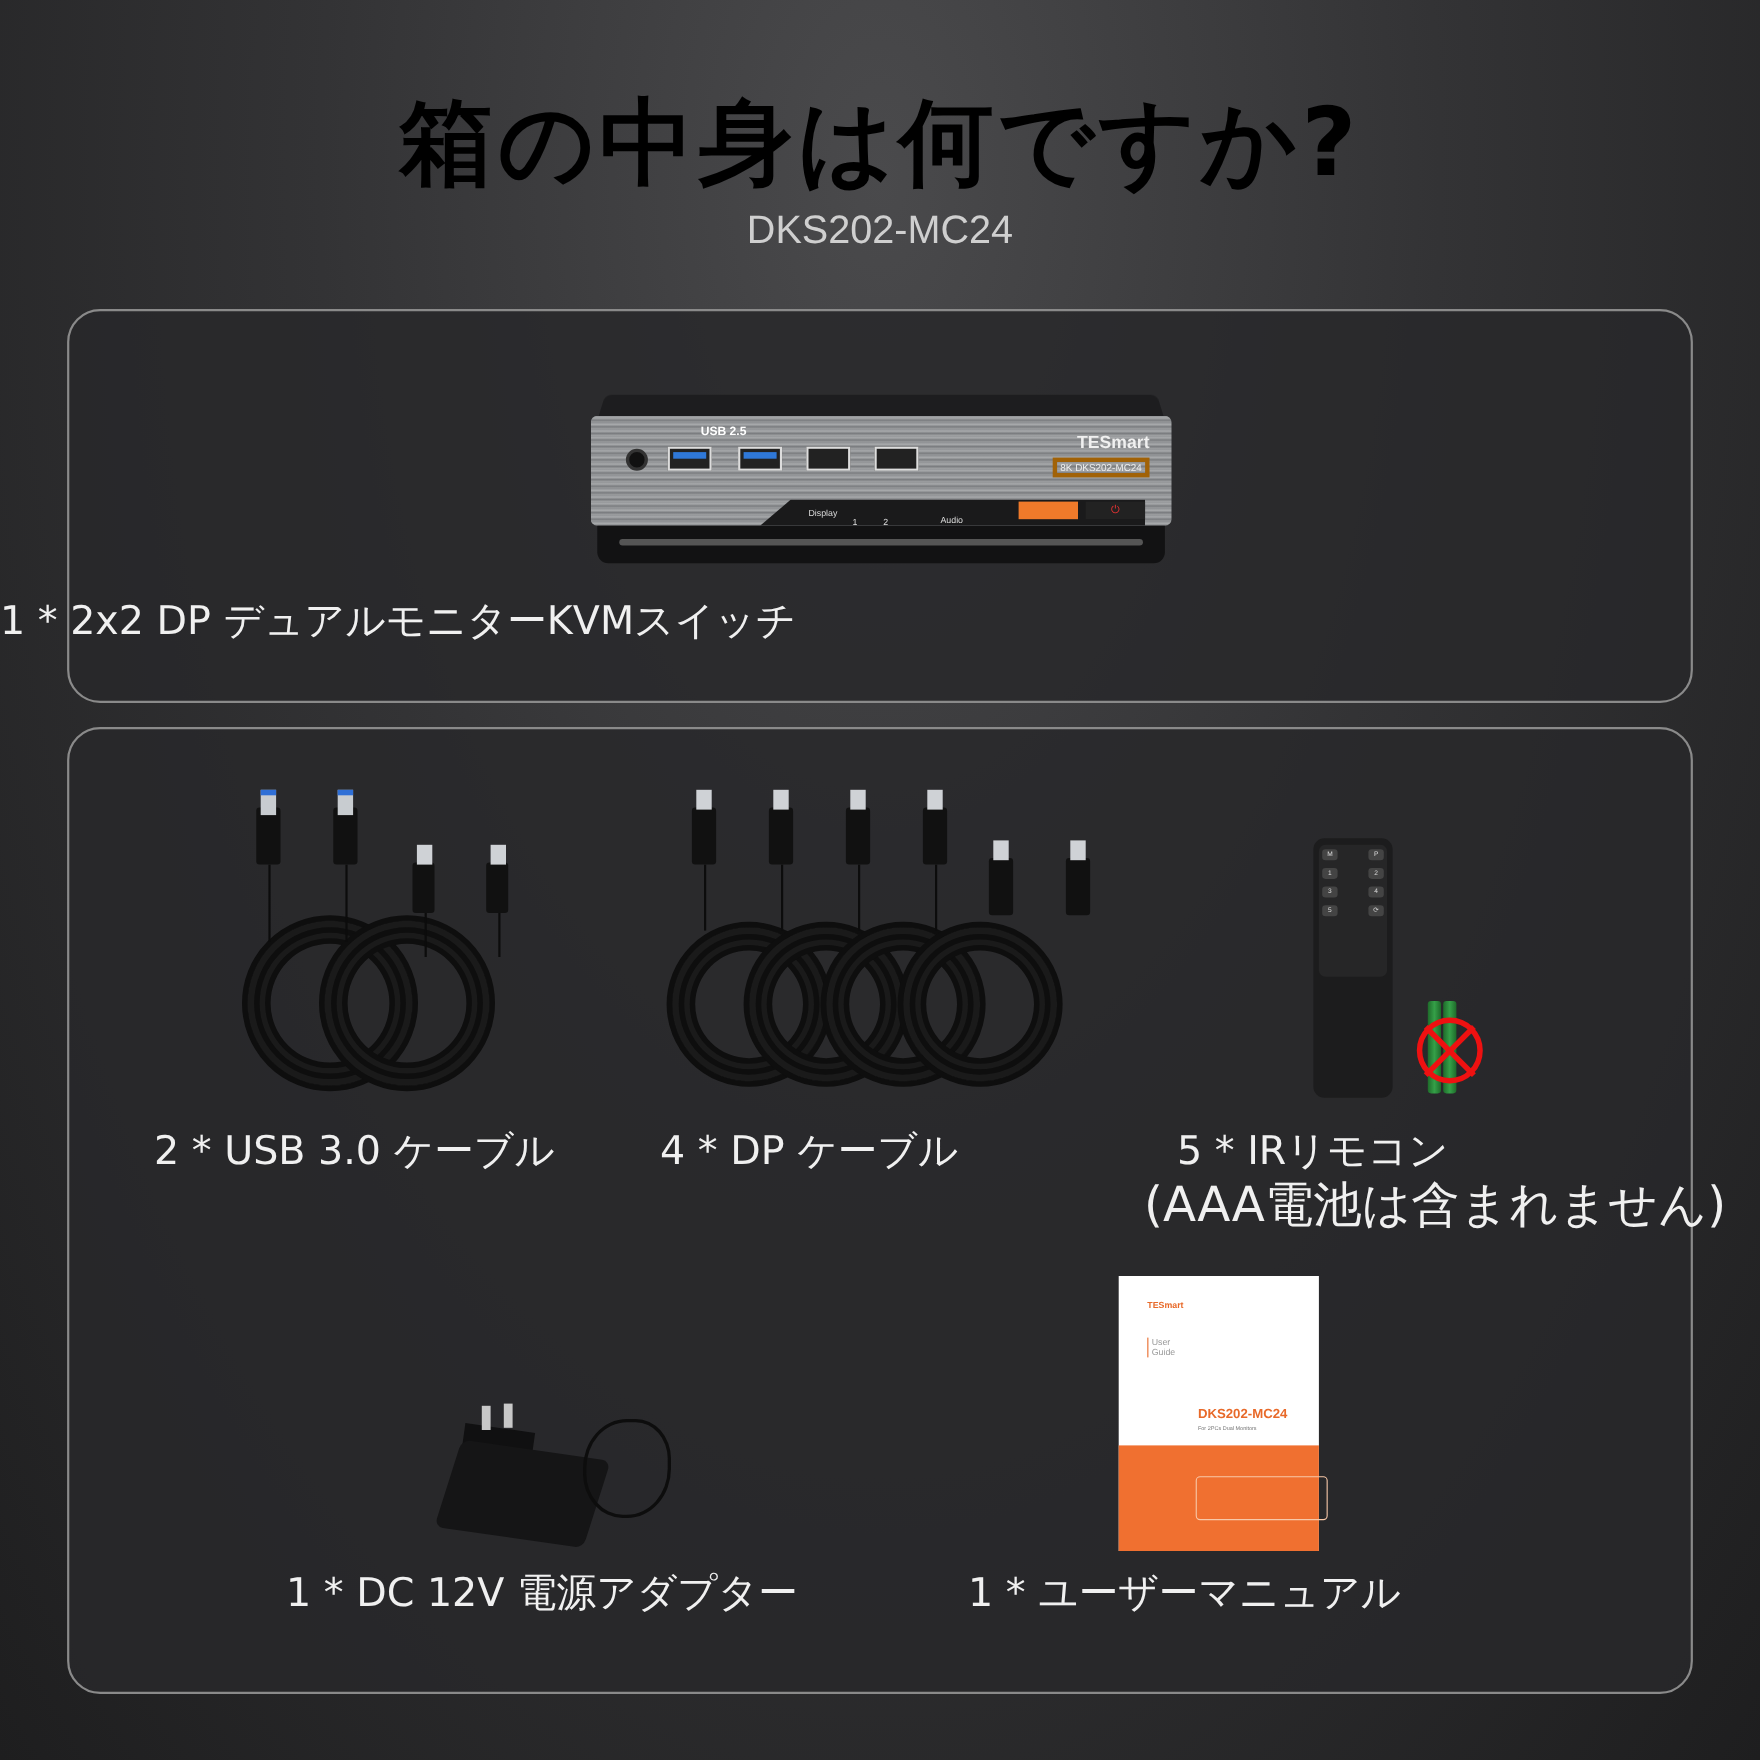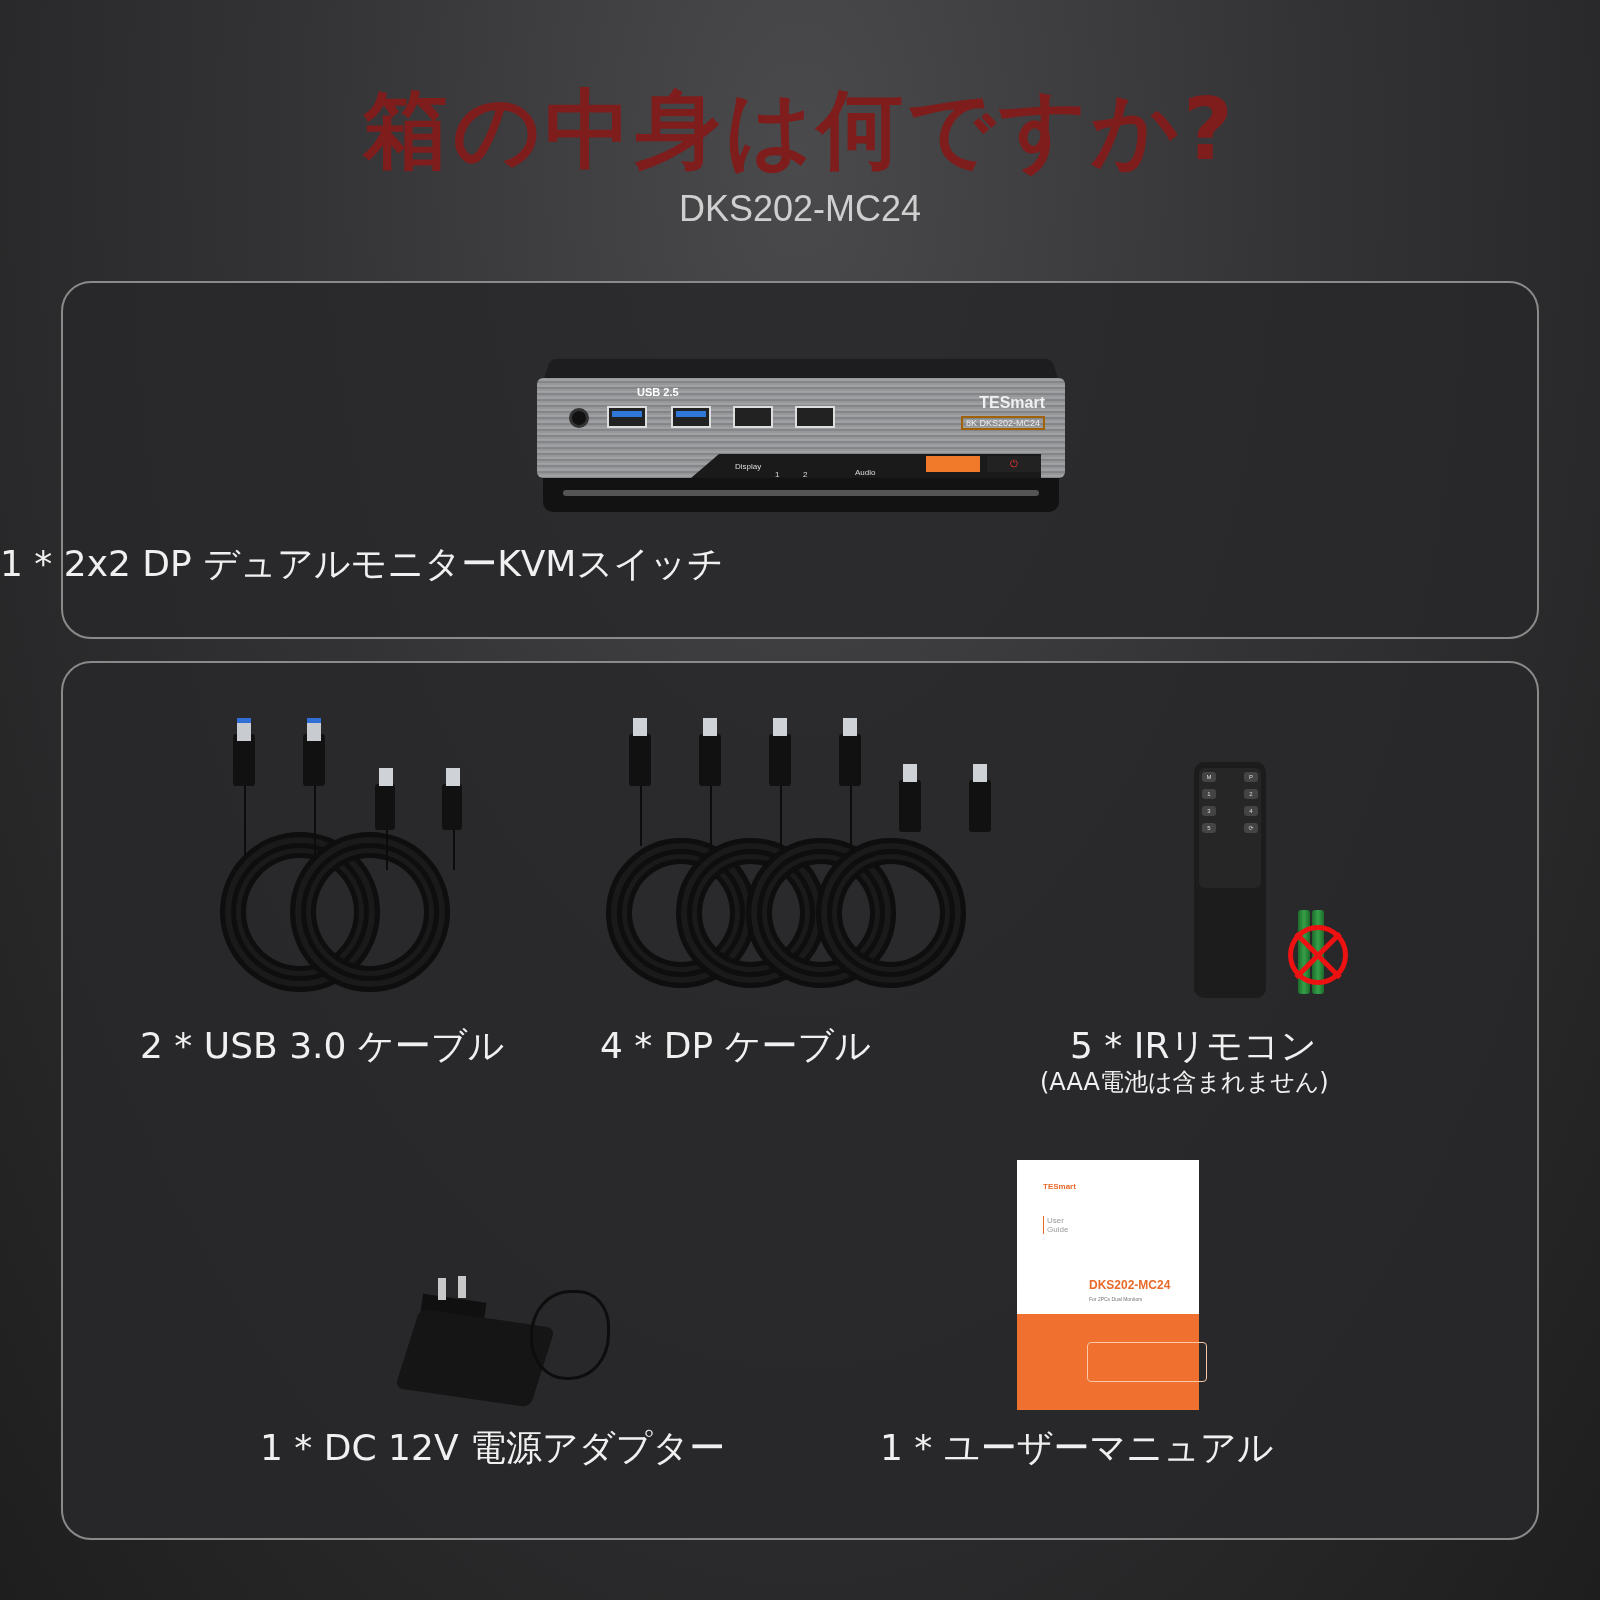--- a/index.html
+++ b/index.html
@@ -5,53 +5,53 @@
   * { box-sizing: border-box; margin: 0; padding: 0; }
   html, body { width: 1600px; height: 1600px; overflow: hidden; }
   body {
     font-family: "DejaVu Sans", "Liberation Sans", sans-serif;
     background: radial-gradient(ellipse at 50% 10%, #4a4a4c 0%, #333335 45%, #1e1e1f 100%);
     color: #fff;
     position: relative;
   }
   .title {
     position: absolute; left: 0; right: 0; top: 72px;
-    text-align: center; font-size: 86px; font-weight: bold; letter-spacing: 4px; color: #7f1d1d;
+    text-align: center; font-size: 86px; font-weight: bold; letter-spacing: 4px; color: #000000;
   }
   .subtitle {
     position: absolute; left: 0; right: 0; top: 188px;
     text-align: center; font-size: 36px; color: #cfcfcf; font-family: "Liberation Sans", sans-serif;
   }
   .panel {
     position: absolute; left: 61px; width: 1478px;
     border: 2px solid #8a8a8a; border-radius: 30px;
     background: rgba(40,40,42,0.85);
   }
   .panel.top { top: 281px; height: 358px; }
   .panel.bottom { top: 661px; height: 879px; }
   .label {
     position: absolute; text-align: left; font-size: 36px; color: #f0f0f0; white-space: nowrap;
     font-family: "DejaVu Sans", sans-serif;
   }
-  .sublabel { font-size: 24px; }
+  .sublabel { font-size: 44px; }
 
   
   .kvm { position: absolute; left: 537px; top: 358px; width: 528px; height: 160px; }
   .kvm-top { position: absolute; left: 10px; right: 10px; top: 0; height: 22px; background: #1d1d1f; border-radius: 6px 6px 0 0; transform: perspective(300px) rotateX(20deg); }
   .kvm-face { position: absolute; left: 0; right: 0; top: 20px; height: 100px; border-radius: 6px;
     background: repeating-linear-gradient(180deg, #8f9194 0px, #a7a9ab 2px, #7a7c7f 4px, #9ea0a2 6px); }
   .kvm-base { position: absolute; left: 6px; right: 6px; top: 120px; height: 34px; background: #121213; border-radius: 0 0 10px 10px; }
   .kvm-slot { position: absolute; left: 20px; right: 20px; top: 12px; height: 6px; background: #555; border-radius: 3px; }
   .kvm-bar { position: absolute; right: 24px; top: 96px; width: 350px; height: 24px; background: #1a1a1b; clip-path: polygon(8% 0, 100% 0, 100% 100%, 0 100%); }
   .port { position: absolute; top: 48px; width: 40px; height: 22px; border: 2px solid #ddd; background: #222; }
   .port.blue::after { content: ""; position: absolute; left: 3px; right: 3px; top: 3px; height: 6px; background: #2f78d8; }
   .jack { position: absolute; left: 32px; top: 50px; width: 20px; height: 20px; border-radius: 50%; background: #111; border: 3px solid #333; }
   .usb-label { position: absolute; left: 100px; top: 28px; font-size: 11px; font-weight: bold; color: #fff; font-family: "Liberation Sans", sans-serif; }
   .brand { position: absolute; right: 20px; top: 36px; font-size: 16px; font-weight: bold; color: #f0f0f0; font-family: "Liberation Sans", sans-serif; }
-  .model-badge { position: absolute; right: 20px; top: 58px; font-size: 9px; border: 2px solid #a16207; padding: 0 3px; color: #eee; font-family: "Liberation Sans", sans-serif; }
+  .model-badge { position: absolute; right: 20px; top: 58px; font-size: 9px; border: 4px solid #a16207; padding: 0 3px; color: #eee; font-family: "Liberation Sans", sans-serif; }
   .bar-text { position: absolute; top: 104px; font-size: 8px; color: #ddd; font-family: "Liberation Sans", sans-serif; }
   .btn-orange { position: absolute; right: 85px; top: 98px; width: 54px; height: 16px; background: #f07a2a; }
   .btn-power { position: absolute; right: 24px; top: 98px; width: 54px; height: 16px; background: #222; color: #e33; font-size: 10px; text-align: center; line-height: 16px; }
 
   
   .cable-set { position: absolute; }
   .plug { position: absolute; width: 22px; height: 52px; background: #111; border-radius: 3px; }
   .plug::before { content: ""; position: absolute; left: 4px; top: -16px; width: 14px; height: 18px; background: #cfd2d6; }
   .plug.usb::before { background: #c8ccd0; border-top: 5px solid #2f6fd6; }
   .wire { position: absolute; width: 2px; background: #0c0c0c; }

